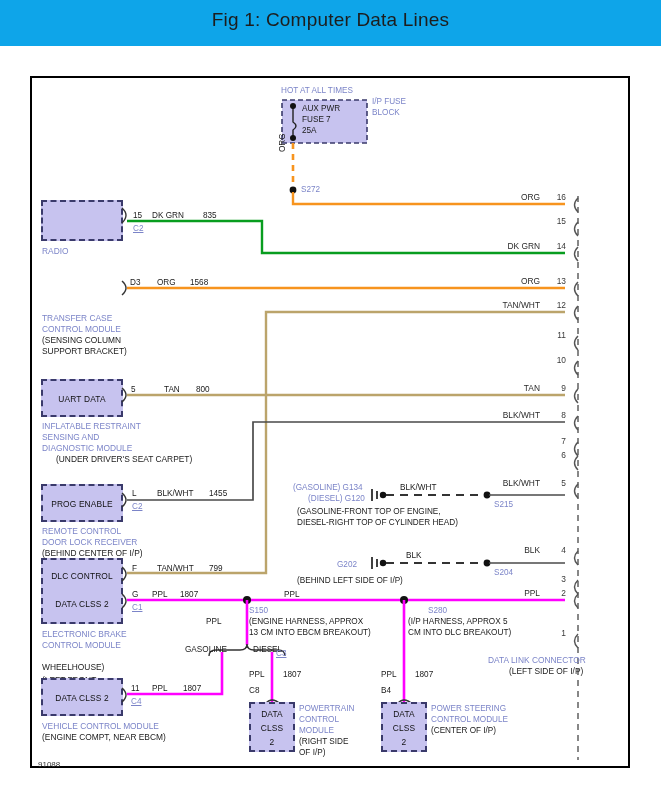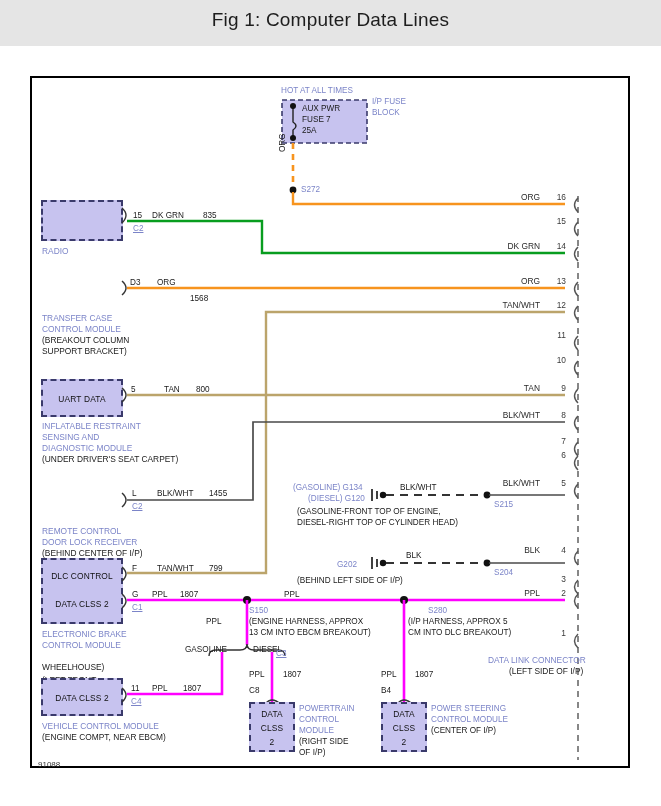--- a/index.html
+++ b/index.html
@@ -6,21 +6,21 @@
   html,body{margin:0;padding:0;}
   body{
     width:661px;height:806px;background:#ffffff;
     font-family:"Liberation Sans",sans-serif;
     -webkit-font-smoothing:antialiased;
     overflow:hidden;position:relative;
   }
   
   #header{
     position:absolute;left:0;top:0;width:661px;height:46px;
-    background:#e5e5e5;
+    background:#0ea5e9;
   }
   #header-title{
     position:absolute;left:0;top:9px;width:661px;text-align:center;
     font-size:19px;color:#1d1d1d;font-weight:400;letter-spacing:.2px;
   }
   
   #frame{
     position:absolute;left:30px;top:76px;width:600px;height:692px;
     border:2px solid #000;background:#fff;box-sizing:border-box;
   }
@@ -128,43 +128,46 @@
   <div class="t lbl blk" style="left:133px;top:211px;">15</div>
   <div class="t lbl blk" style="left:152px;top:211px;">DK GRN</div>
   <div class="t lbl blk" style="left:203px;top:211px;">835</div>
   <div class="t lbl blue ul" style="left:133px;top:224px;">C2</div>
   <svg style="position:absolute;left:121px;top:206px;width:12px;height:24px;">
     <path d="M1 2 Q9 9 1 17" fill="none" stroke="#333" stroke-width="1.4"></path>
   </svg>
 
   <div class="t cap blue" style="left:42px;top:314px;">TRANSFER CASE</div>
   <div class="t cap blue" style="left:42px;top:325px;">CONTROL MODULE</div>
-  <div class="t cap blk" style="left:42px;top:336px;">(BREAKOUT COLUMN</div>
+  <div class="t cap blk" style="left:42px;top:336px;">(SENSING COLUMN</div>
   <div class="t cap blk" style="left:42px;top:347px;">SUPPORT BRACKET)</div>
   <div class="t lbl blk" style="left:130px;top:278px;">D3</div>
   <div class="t lbl blk" style="left:157px;top:278px;">ORG</div>
-  <div class="t lbl blk" style="left:190px;top:278px;margin-top:16px;">1568</div>
+  <div class="t lbl blk" style="left:190px;top:278px;">1568</div>
   <svg style="position:absolute;left:121px;top:279px;width:12px;height:20px;">
     <path d="M1 2 Q9 9 1 16" fill="none" stroke="#333" stroke-width="1.4"></path>
   </svg>
 
   <div class="cbox" style="left:41px;top:379px;width:82px;height:38px;">
     <div class="bl" style="top:13px;">UART DATA</div>
   </div>
   <div class="t cap blue" style="left:42px;top:422px;">INFLATABLE RESTRAINT</div>
   <div class="t cap blue" style="left:42px;top:433px;text-align:right;">SENSING AND</div>
   <div class="t cap blue" style="left:42px;top:444px;">DIAGNOSTIC MODULE</div>
-  <div class="t cap blk" style="left:42px;top:455px;">(UNDER DRIVER'S SEAT CARPET)</div>
+  <div class="t cap blk" style="left:56px;top:455px;">(UNDER DRIVER'S SEAT CARPET)</div>
   <div class="t lbl blk" style="left:131px;top:385px;">5</div>
   <div class="t lbl blk" style="left:164px;top:385px;">TAN</div>
   <div class="t lbl blk" style="left:196px;top:385px;">800</div>
   <svg style="position:absolute;left:121px;top:386px;width:12px;height:20px;">
     <path d="M1 2 Q9 9 1 16" fill="none" stroke="#333" stroke-width="1.4"></path>
   </svg>
 
+  <div class="cbox" style="left:41px;top:484px;width:82px;height:38px;">
+    <div class="bl" style="top:13px;">PROG ENABLE</div>
+  </div>
   <div class="t cap blue" style="left:42px;top:527px;">REMOTE CONTROL</div>
   <div class="t cap blue" style="left:42px;top:538px;">DOOR LOCK RECEIVER</div>
   <div class="t cap blk" style="left:42px;top:549px;">(BEHIND CENTER OF I/P)</div>
   <div class="t lbl blk" style="left:132px;top:489px;">L</div>
   <div class="t lbl blk" style="left:157px;top:489px;">BLK/WHT</div>
   <div class="t lbl blk" style="left:209px;top:489px;">1455</div>
   <div class="t lbl blue ul" style="left:132px;top:502px;">C2</div>
   <svg style="position:absolute;left:121px;top:491px;width:12px;height:20px;">
     <path d="M1 2 Q9 9 1 16" fill="none" stroke="#333" stroke-width="1.4"></path>
   </svg>

